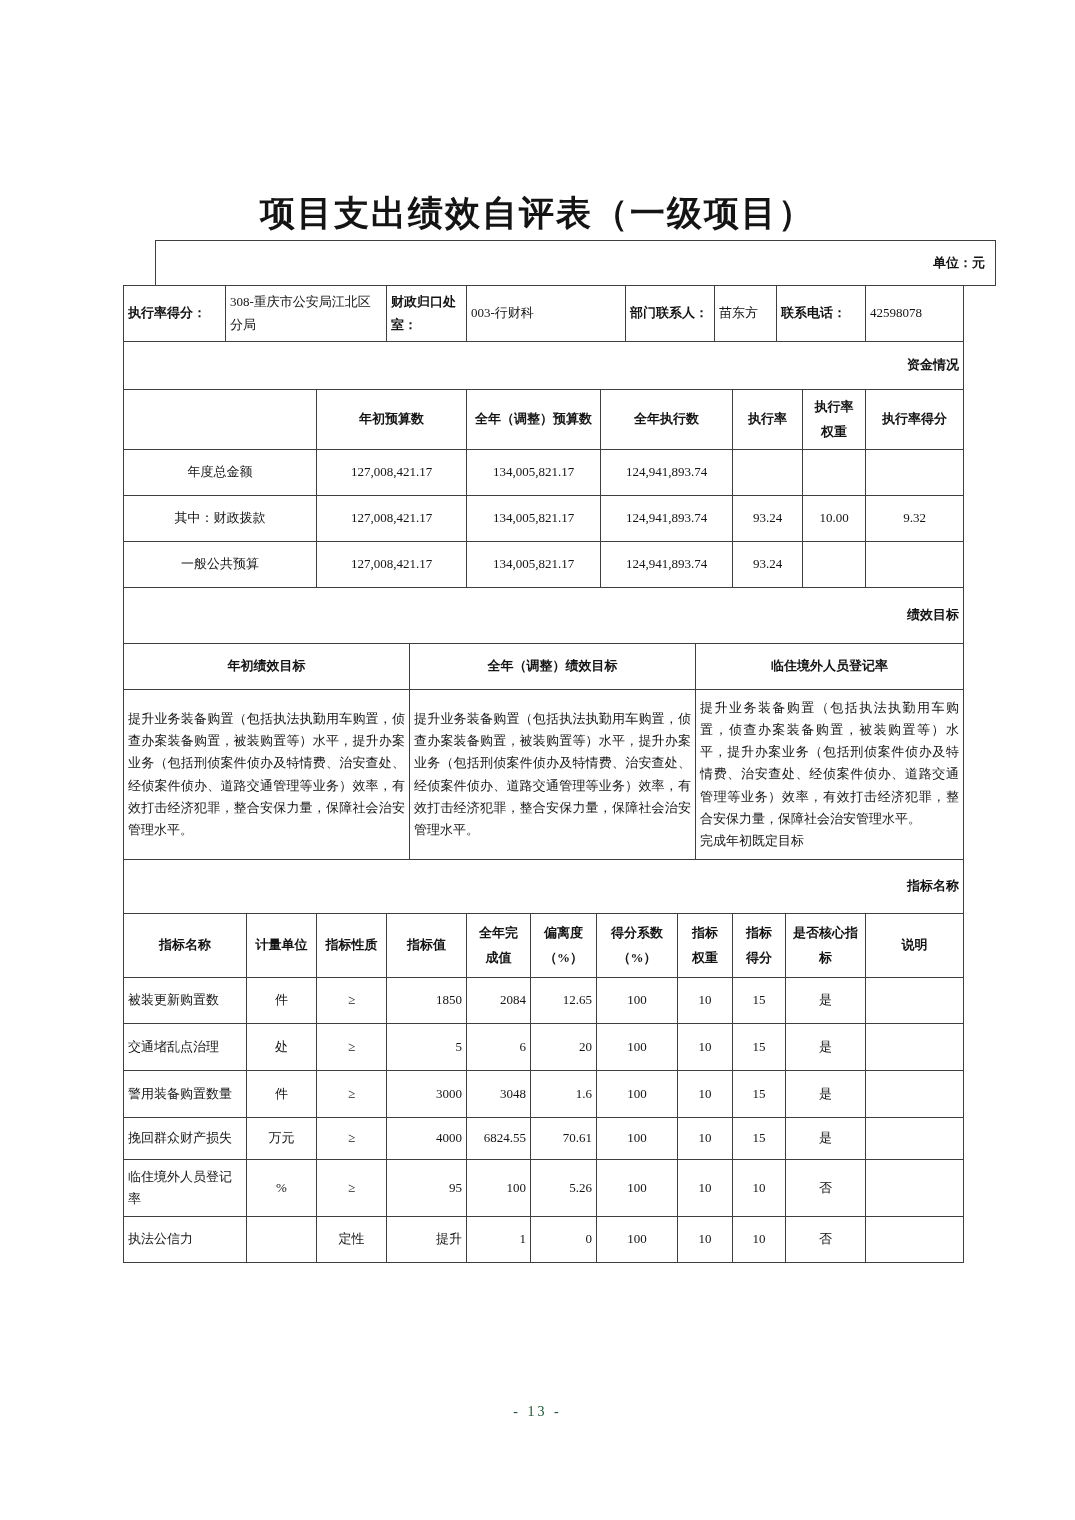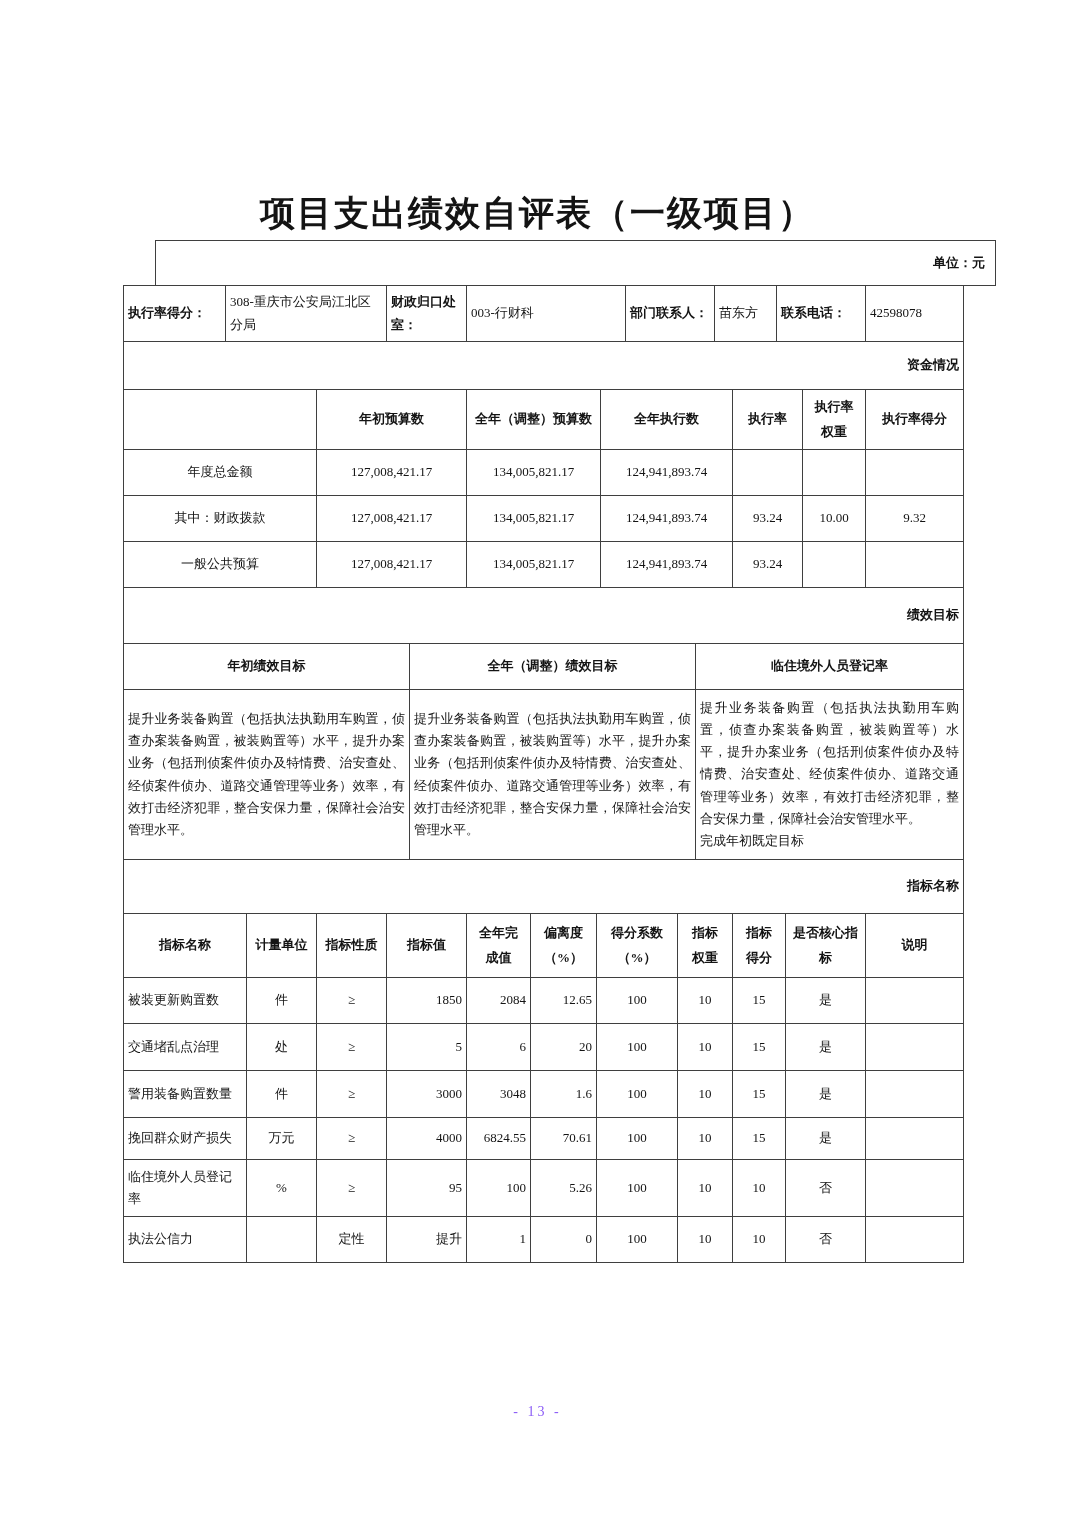--- a/index.html
+++ b/index.html
@@ -17,21 +17,21 @@
   .nw{white-space:nowrap;}
   .val{text-align:left;padding-left:9px;}
   .sec td{text-align:right;font-weight:bold;}
   .hdr td{text-align:center;font-weight:bold;white-space:pre-line;line-height:1.9;}
   .c{text-align:center;}
   .r{text-align:right;padding-right:8px;}
   .nm{text-align:left;padding-left:8px;}
   .goal-cell{vertical-align:top;text-align:justify;line-height:30px;padding:8px 11px;}
   .goal-note{text-align:left;}
   .pgnum{position:absolute;top:1404px;left:0;width:100%;text-align:center;
-        font-size:14px;letter-spacing:3px;color:#8b5cf6;}
+        font-size:14px;letter-spacing:3px;color:#14532d;}
 </style>
 </head>
 <body>
 
 <div class="page">
 
   <h1 class="doc-title">项目支出绩效自评表（一级项目）</h1>
 
   <div class="sheet">
 

